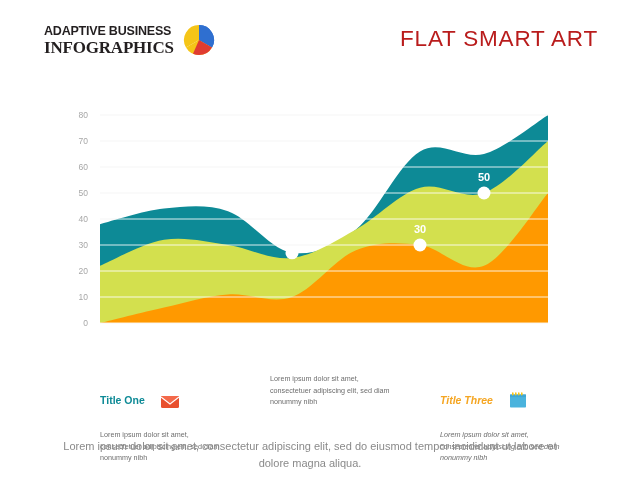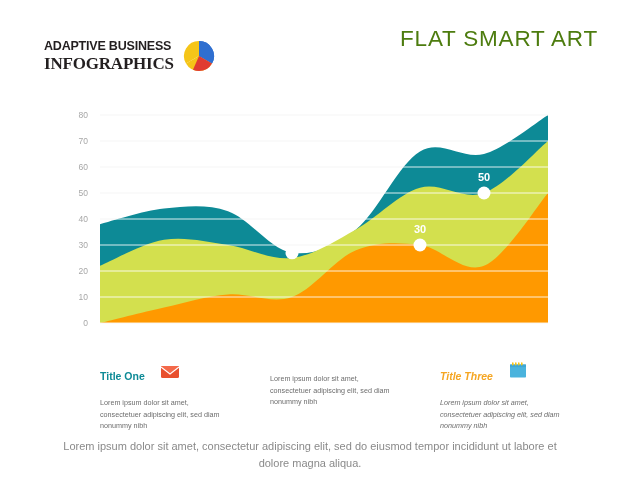--- a/index.html
+++ b/index.html
@@ -18,22 +18,21 @@
   
   #header {
     position: absolute;
     left: 0; top: 0;
     width: 640px; height: 78px;
   }
   #brand {
     position: absolute;
     left: 44px; top: 24px;
     display: flex;
-    align-items: flex-start;
-    margin-top: 16px;
+    align-items: flex-end;
   }
   #brand-text {
     display: flex;
     flex-direction: column;
     line-height: 1.0;
   }
   .brand-line {
     font-weight: bold;
     color: #231f20;
     letter-spacing: -0.2px;
@@ -43,21 +42,21 @@
   #brand-line-2 { font-size: 17px; margin-top: 2px; font-family: Liberation Serif, serif; }
   #brand-logo {
     margin-left: 9px;
     width: 32px; height: 32px;
     position: relative;
   }
   #deck-title {
     position: absolute;
     right: 42px; top: 26px;
     font-size: 22.5px;
-    color: #4d7c0f;
+    color: #b91c1c;
     letter-spacing: 0.8px;
     white-space: nowrap;
   }
 
   
   #chart {
     position: absolute;
     left: 0; top: 95px;
     width: 640px; height: 245px;
   }
@@ -85,22 +84,23 @@
   }
   .legend-col {
     position: relative;
     width: 170px;
   }
   .legend-col#col-1 { margin-left: 100px; }
   .legend-col#col-2 { margin-left: 0px; }
   .legend-col#col-3 { margin-left: 0px; font-style: italic; }
   .legend-head {
     display: flex;
-    align-items: flex-end;
+    align-items: flex-start;
     height: 24px;
+    margin-top: 32px;
   }
   .legend-title {
     font-size: 10.5px;
     font-weight: bold;
     white-space: nowrap;
     padding-top: 4px;
   }
   .legend-icon {
     width: 22px; height: 22px;
     margin-left: 14px;

